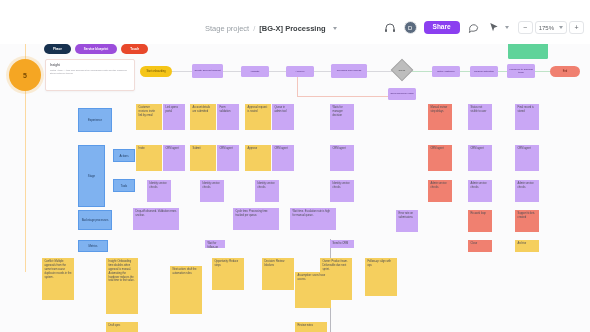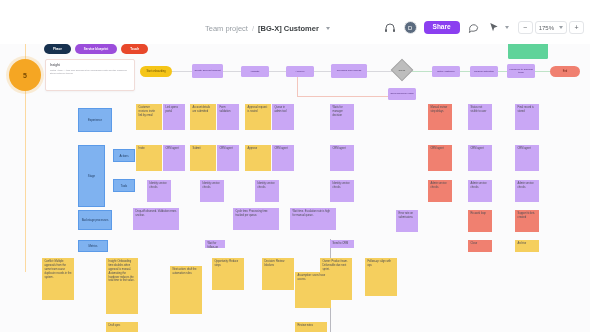--- a/index.html
+++ b/index.html
@@ -139,23 +139,23 @@
   .vguide { position:absolute; width:1px; background:#b9b9c0; }
 </style>
 </head>
 <body>
 
 <div id="app">
 
   <div class="header">
 
     <div class="breadcrumb">
-      <span>Team project</span>
+      <span>Stage project</span>
       <span class="bc-sep">/</span>
-      <span class="bc-title">[BG-X] Customer</span>
+      <span class="bc-title">[BG-X] Processing</span>
       <span class="bc-chev"></span>
     </div>
 
     <div class="hdr-right">
       <span class="ic">
         <svg width="12" height="12" viewBox="0 0 24 24" fill="none" stroke="#5f6368" stroke-width="2">
           <path d="M4 14v-2a8 8 0 0 1 16 0v2"></path>
           <rect x="2" y="14" width="4" height="6" rx="1.5" fill="#5f6368" stroke="none"></rect>
           <rect x="18" y="14" width="4" height="6" rx="1.5" fill="#5f6368" stroke="none"></rect>
         </svg>

